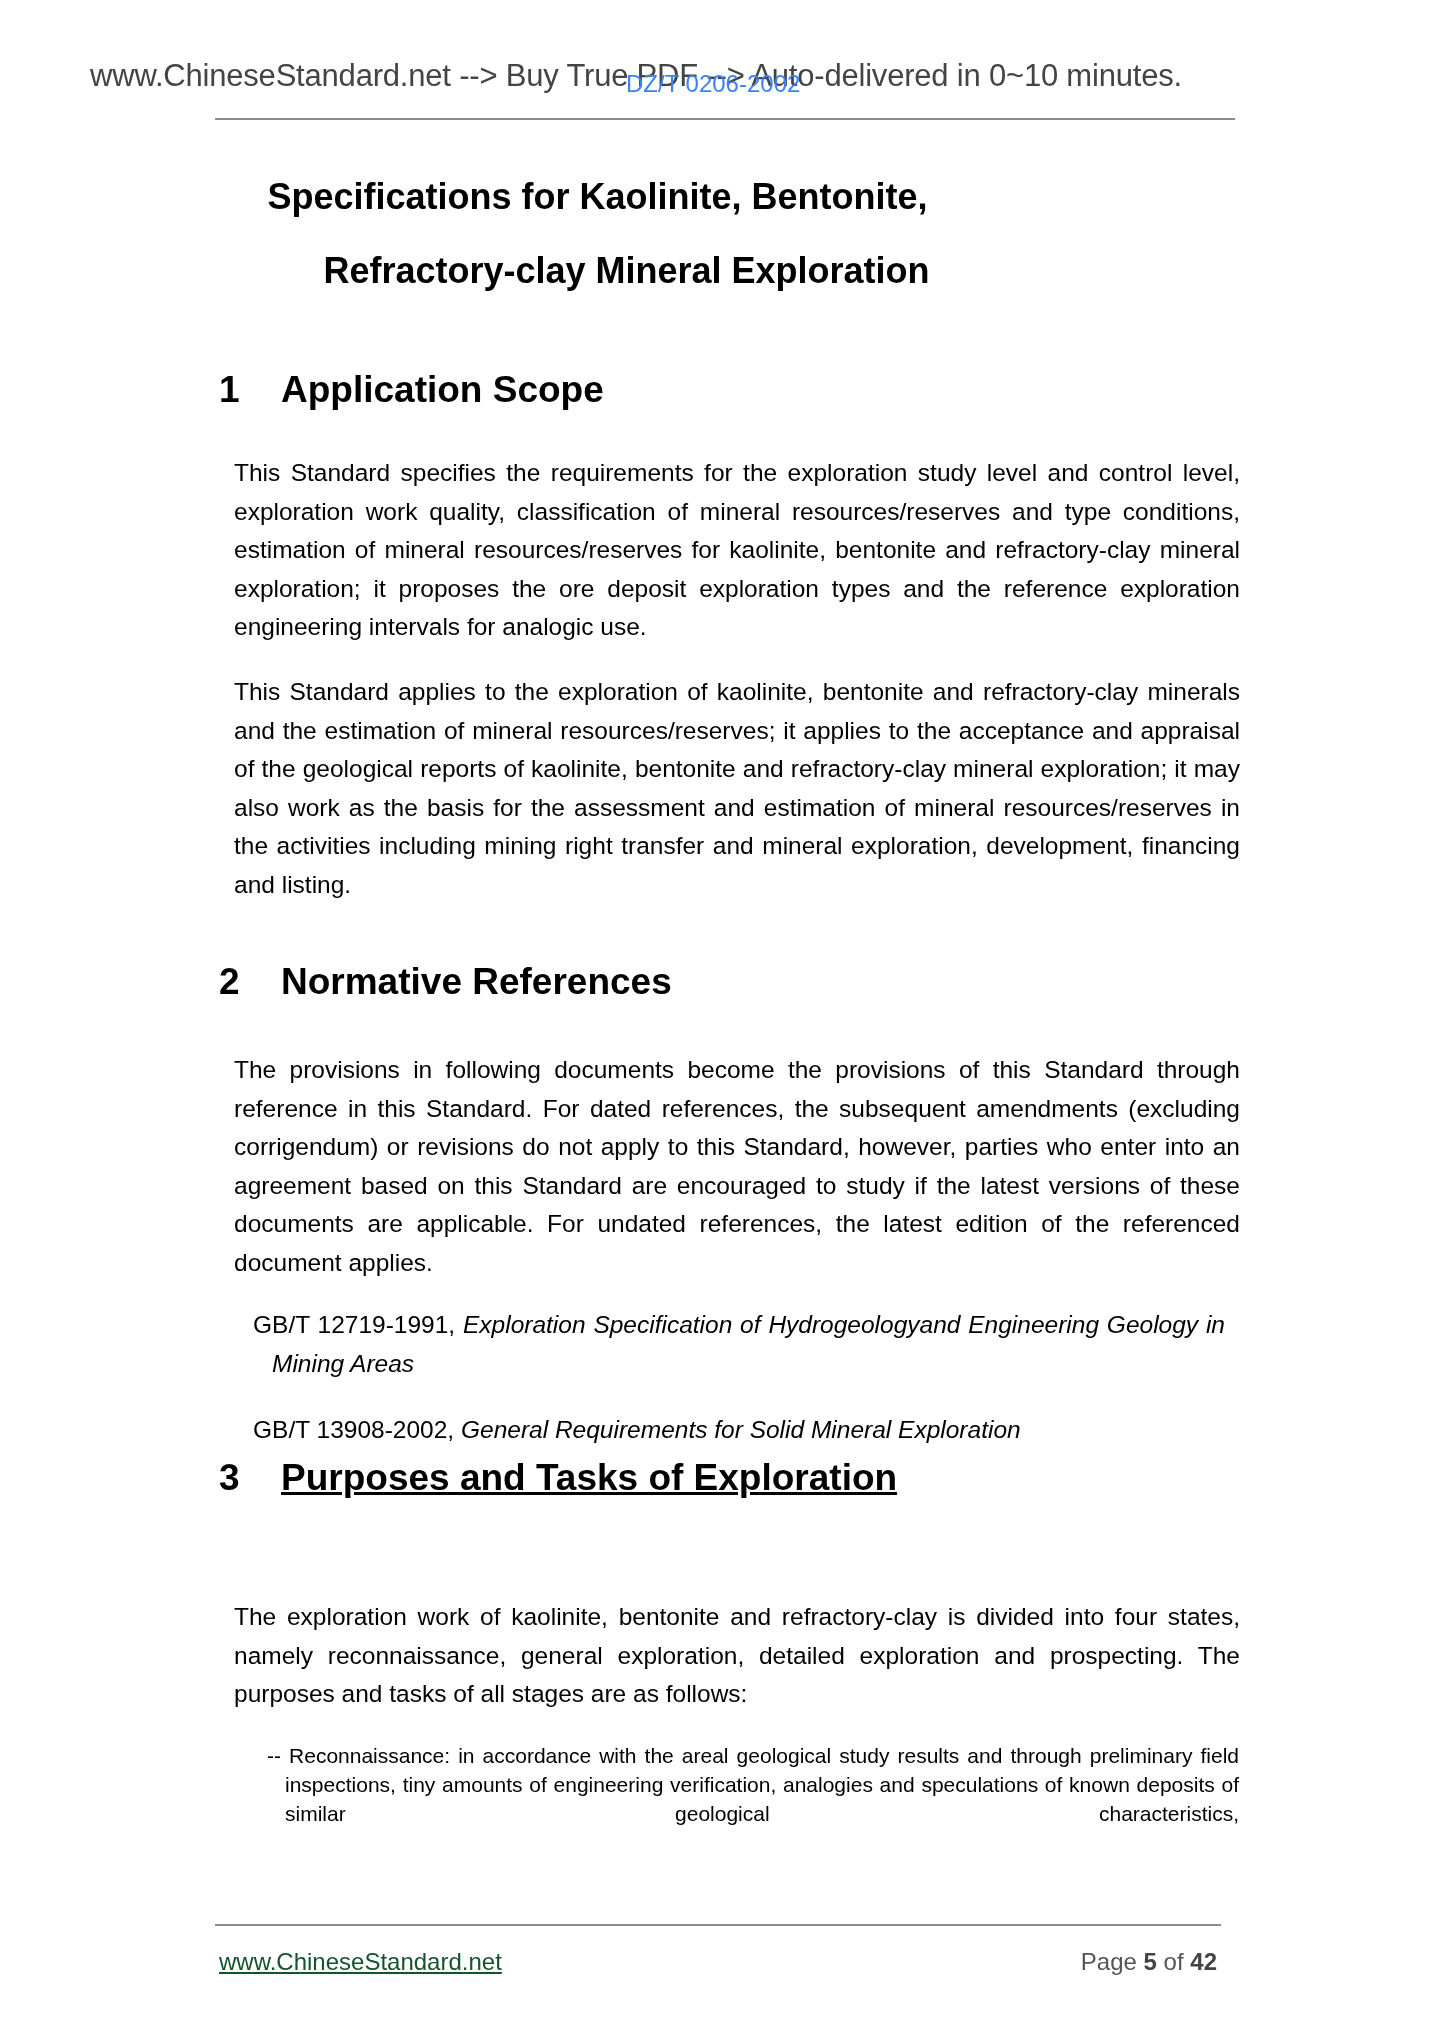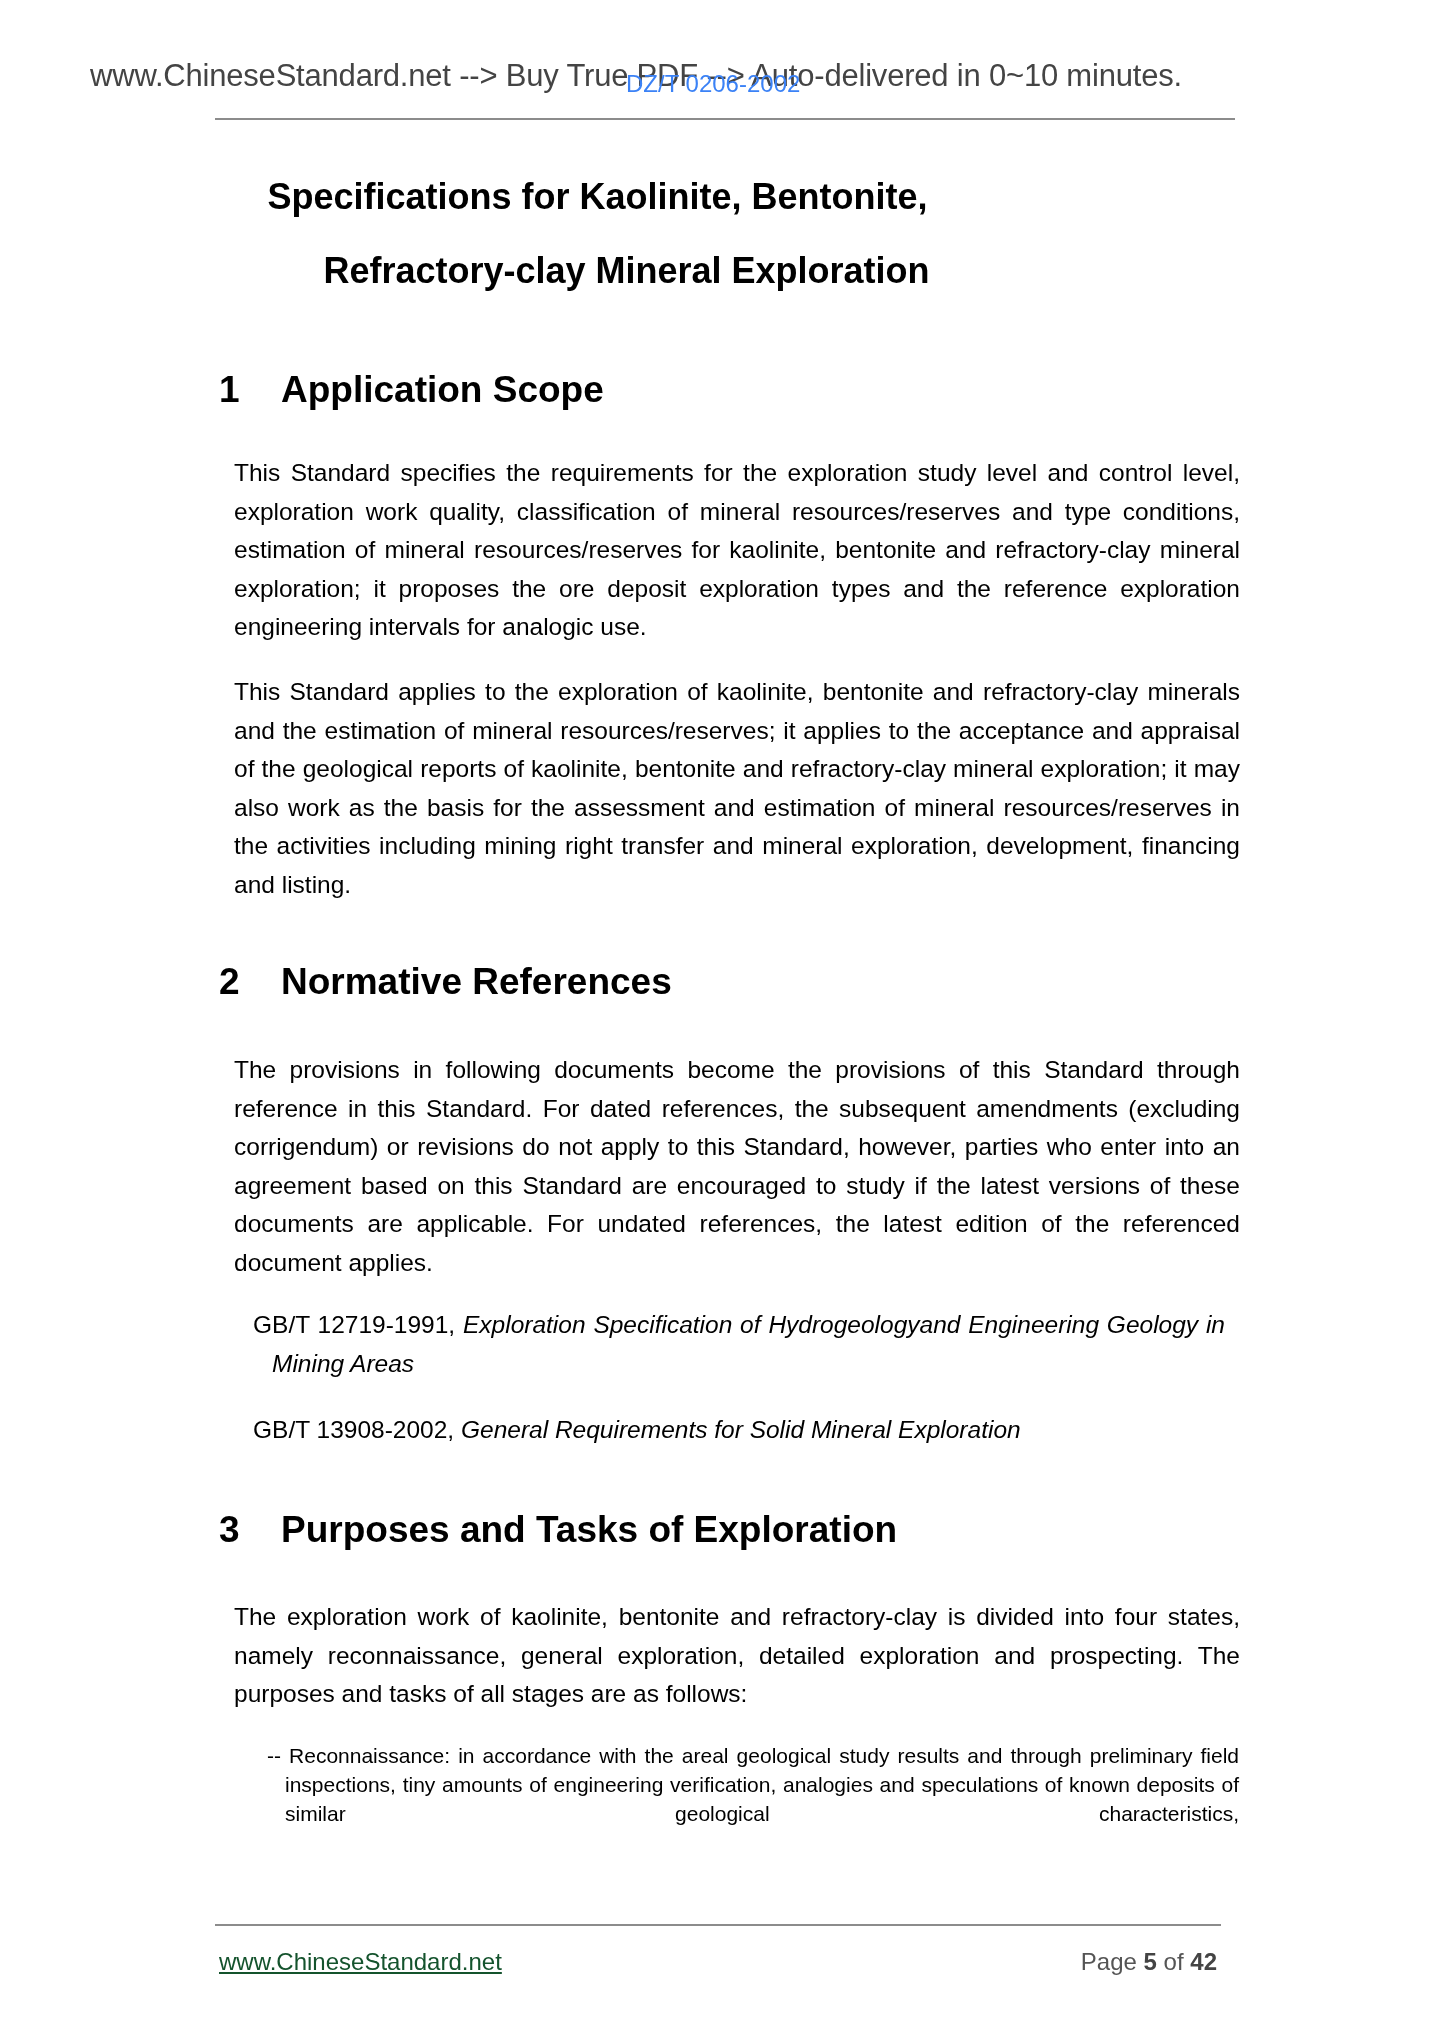--- a/index.html
+++ b/index.html
@@ -136,21 +136,21 @@
 
 <div class="abs ref" style="top:1306px;">
   <span>GB/T 12719-1991,</span>
   <span class="title">Exploration Specification of Hydrogeologyand Engineering Geology in Mining Areas</span>
 </div>
 <div class="abs ref" style="top:1411px;">
   <span>GB/T 13908-2002,</span>
   <span class="title">General Requirements for Solid Mineral Exploration</span>
 </div>
 
-<div class="abs heading" style="top:1508px;">
+<div class="abs heading" style="top:1456px;text-decoration:underline;">
   <span class="num">3</span><span>Purposes and Tasks of Exploration</span>
 </div>
 <div class="abs para" style="top:1598px;">The exploration work of kaolinite, bentonite and refractory-clay is divided into four states, namely reconnaissance, general exploration, detailed exploration and prospecting. The purposes and tasks of all stages are as follows:</div>
 <div class="abs list-item" style="top:1741px;">-- Reconnaissance: in accordance with the areal geological study results and through preliminary field inspections, tiny amounts of engineering verification, analogies and speculations of known deposits of similar geological characteristics,</div>
 
 <div class="abs ftr-rule"></div>
 <a class="abs ftr-link">www.ChineseStandard.net</a>
 <div class="abs ftr-page">
   <span>Page</span>
   <b>5</b>

